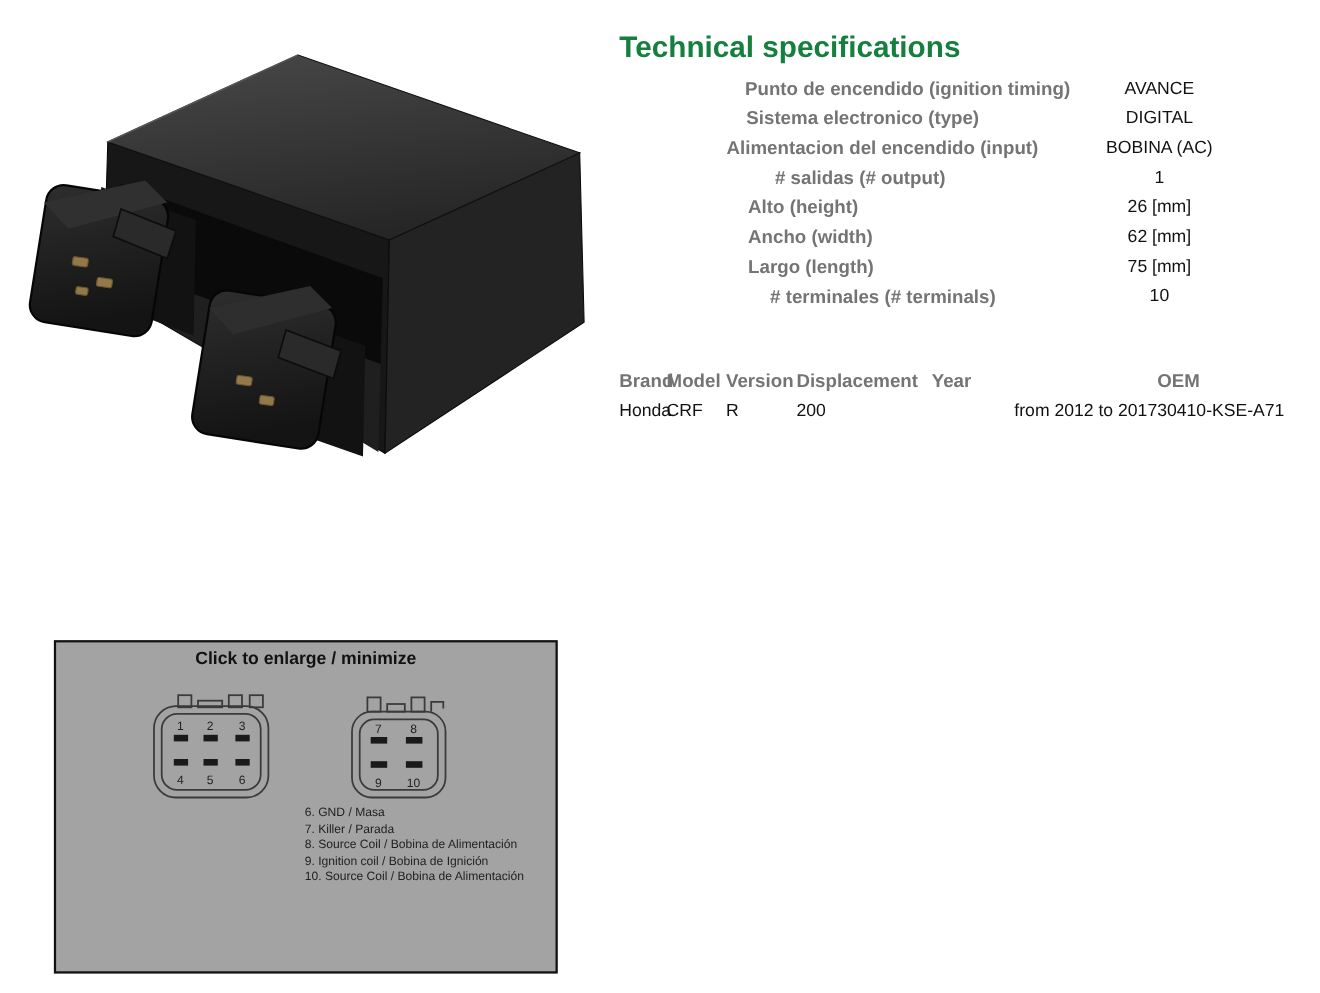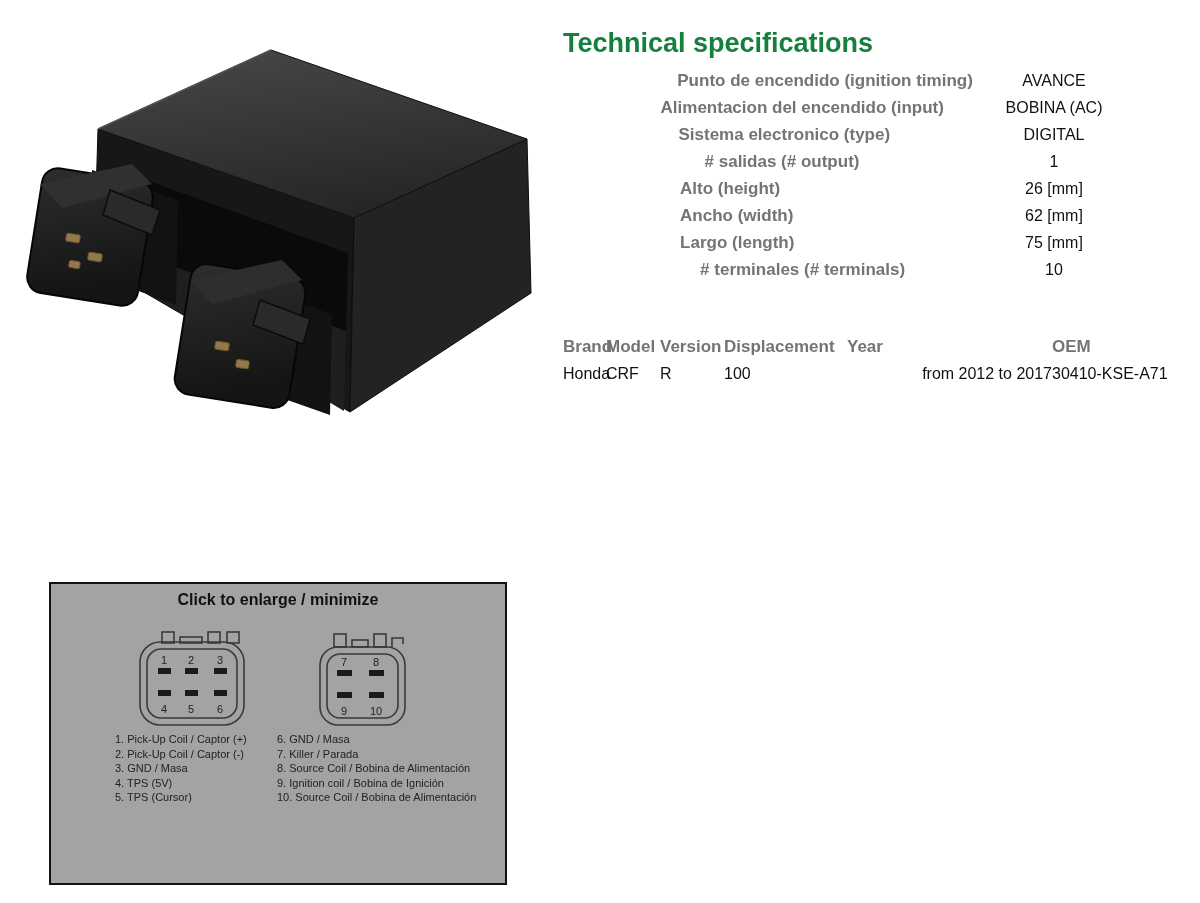--- a/index.html
+++ b/index.html
@@ -96,26 +96,26 @@
 </div>
 
 <div class="specs-block">
   <h1 class="section-title">Technical specifications</h1>
 
   <div class="spec-row">
     <span class="spec-label">Punto de encendido (ignition timing)</span>
     <span class="spec-value">AVANCE</span>
   </div>
   <div class="spec-row">
+    <span class="spec-label">Sistema electronico (type)</span>
+    <span class="spec-value">DIGITAL</span>
+  </div>
+  <div class="spec-row">
     <span class="spec-label">Alimentacion del encendido (input)</span>
     <span class="spec-value">BOBINA (AC)</span>
-  </div>
-  <div class="spec-row">
-    <span class="spec-label">Sistema electronico (type)</span>
-    <span class="spec-value">DIGITAL</span>
   </div>
   <div class="spec-row">
     <span class="spec-label"># salidas (# output)</span>
     <span class="spec-value">1</span>
   </div>
   <div class="spec-row">
     <span class="spec-label">Alto (height)</span>
     <span class="spec-value">26 [mm]</span>
   </div>
   <div class="spec-row">
@@ -137,21 +137,21 @@
     <div class="hcell">Brand</div>
     <div class="hcell">Model</div>
     <div class="hcell">Version</div>
     <div class="hcell">Displacement</div>
     <div class="hcell">Year</div>
     <div class="hcell">OEM</div>
 
     <div class="dcell">Honda</div>
     <div class="dcell">CRF</div>
     <div class="dcell">R</div>
-    <div class="dcell">100</div>
+    <div class="dcell">200</div>
     <div class="dcell cell-right">from 2012 to 2017</div>
     <div class="dcell">30410-KSE-A71</div>
   </div>
 </div>
 
 <div class="diagram-box">
   <div class="diagram-title">Click to enlarge / minimize</div>
 
   <svg class="diagram-svg" width="458" height="108" viewBox="0 0 458 108" xmlns="http://www.w3.org/2000/svg">
 
@@ -203,27 +203,20 @@
 
       <g stroke="none">
         <text class="pin-num" x="293" y="42" text-anchor="middle">7</text>
         <text class="pin-num" x="325" y="42" text-anchor="middle">8</text>
         <text class="pin-num" x="293" y="91" text-anchor="middle">9</text>
         <text class="pin-num" x="325" y="91" text-anchor="middle">10</text>
       </g>
     </g>
   </svg>
 
-  <div class="legend-col legend-left">
-    <div>1. Pick-Up Coil / Captor (+)</div>
-    <div>2. Pick-Up Coil / Captor (-)</div>
-    <div>3. GND / Masa</div>
-    <div>4. TPS (5V)</div>
-    <div>5. TPS (Cursor)</div>
-  </div>
   <div class="legend-col legend-right">
     <div>6. GND / Masa</div>
     <div>7. Killer / Parada</div>
     <div>8. Source Coil / Bobina de Alimentación</div>
     <div>9. Ignition coil / Bobina de Ignición</div>
     <div>10. Source Coil / Bobina de Alimentación</div>
   </div>
 </div>
 
 </body></html>

